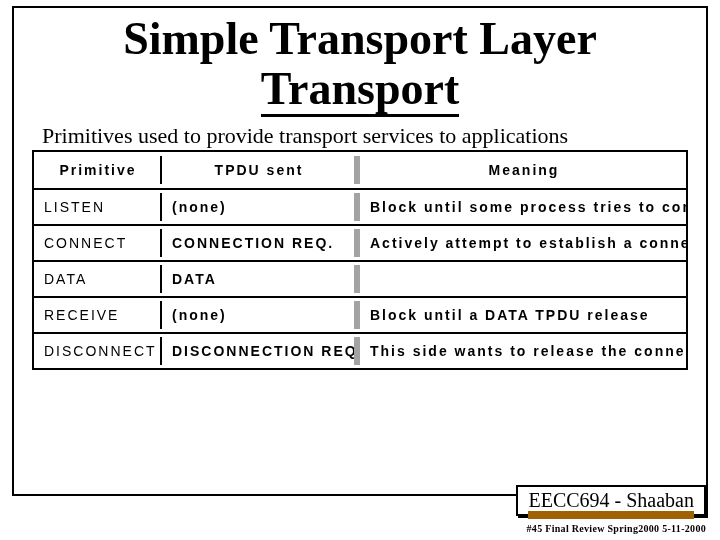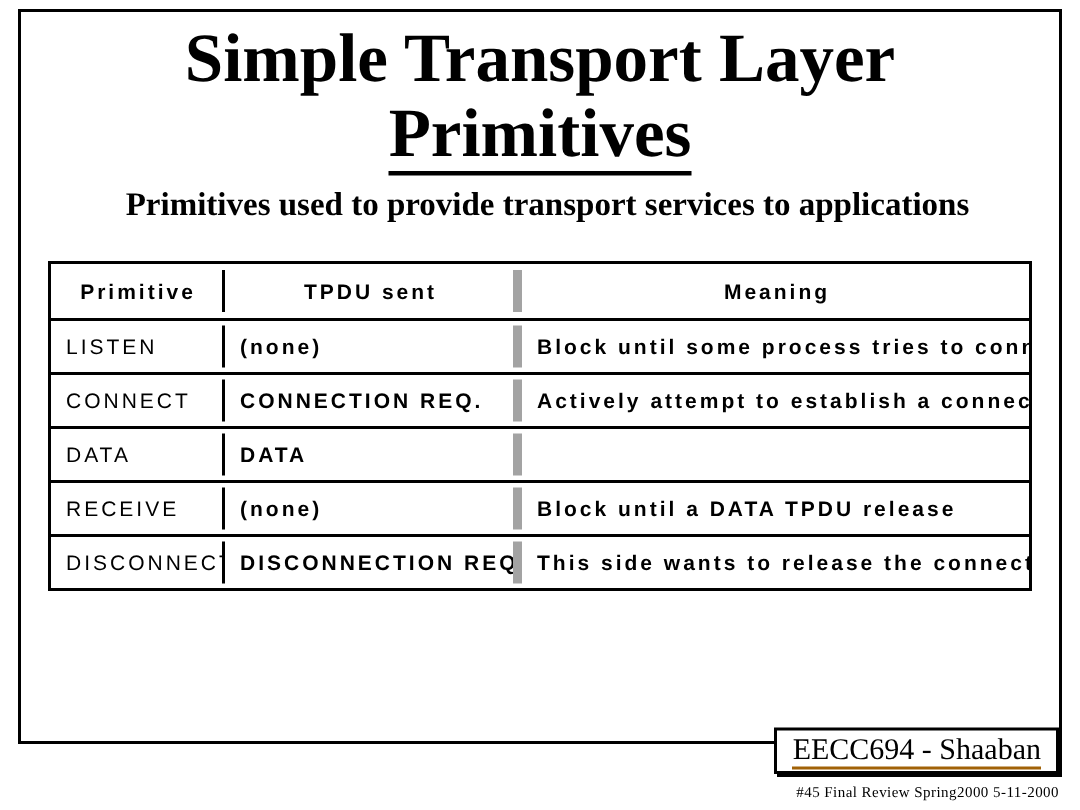--- a/index.html
+++ b/index.html
@@ -25,23 +25,23 @@
   .title {
     font-size: 46px;
     font-weight: bold;
     text-align: center;
     line-height: 1.08;
     margin: 6px 10px 6px 10px;
   }
   .title .underline { border-bottom: 3px solid #000; padding-bottom: 0px; }
   .subtitle {
     font-size: 22px;
-    font-weight: bold;
-    text-align: center;
-    margin: 10px 18px 25px 28px;
+    font-weight: normal;
+    text-align: left;
+    margin: 10px 18px 1px 28px;
   }
   .tbl {
     margin: 0 18px 0 18px;
     border: 2px solid #000;
   }
   .row {
     display: flex;
     border-top: 2px solid #000;
     min-height: 36px;
     align-items: center;
@@ -49,59 +49,59 @@
   .row.first { border-top: none; }
   .cell {
     padding: 6px 8px 6px 10px;
     font-family: Arial, Helvetica, sans-serif;
     font-size: 14px;
     letter-spacing: 2px;
     white-space: nowrap;
     overflow: hidden;
     font-weight: bold;
   }
-  .c1 { width: 116px; border-right: 2px solid #000; }
+  .c1 { width: 128px; border-right: 2px solid #000; }
   .c2 { width: 198px; border-right: 6px solid #a3a3a3; }
   .c3 { flex: 1; }
   .row.head .cell {
     font-weight: bold;
     text-align: center;
     letter-spacing: 2px;
   }
   .row.body .c1 { font-weight: normal; }
   .footer-box {
     position: absolute;
     right: 14px;
     bottom: 24px;
     border: 2px solid #000;
     background: #fff;
     padding: 2px 10px 2px 10px;
     font-family: "Times New Roman", Times, serif;
     font-size: 20px;
     box-shadow: 2px 2px 0 #000;
   }
-  .footer-box .underline { border-bottom: 2px solid #a16207; }
+  .footer-box .underline { border-bottom: 8px solid #a16207; }
   .footer-small {
     position: absolute;
     right: 14px;
     bottom: 6px;
     font-family: "Times New Roman", Times, serif;
     font-size: 10px;
-    font-weight: normal;
+    font-weight: bold;
     letter-spacing: 0.3px;
     margin-top: 16px;
   }
 </style>
 </head>
 <body>
 
 <div class="slide-frame">
   <div class="title">
     <span>Simple Transport Layer</span><br>
-    <span class="underline">Primitives</span>
+    <span class="underline">Transport</span>
   </div>
   <div class="subtitle">Primitives used to provide transport services to applications</div>
 
   <div class="tbl">
     <div class="row head first">
       <div class="cell c1">Primitive</div>
       <div class="cell c2">TPDU sent</div>
       <div class="cell c3">Meaning</div>
     </div>
     <div class="row body">

